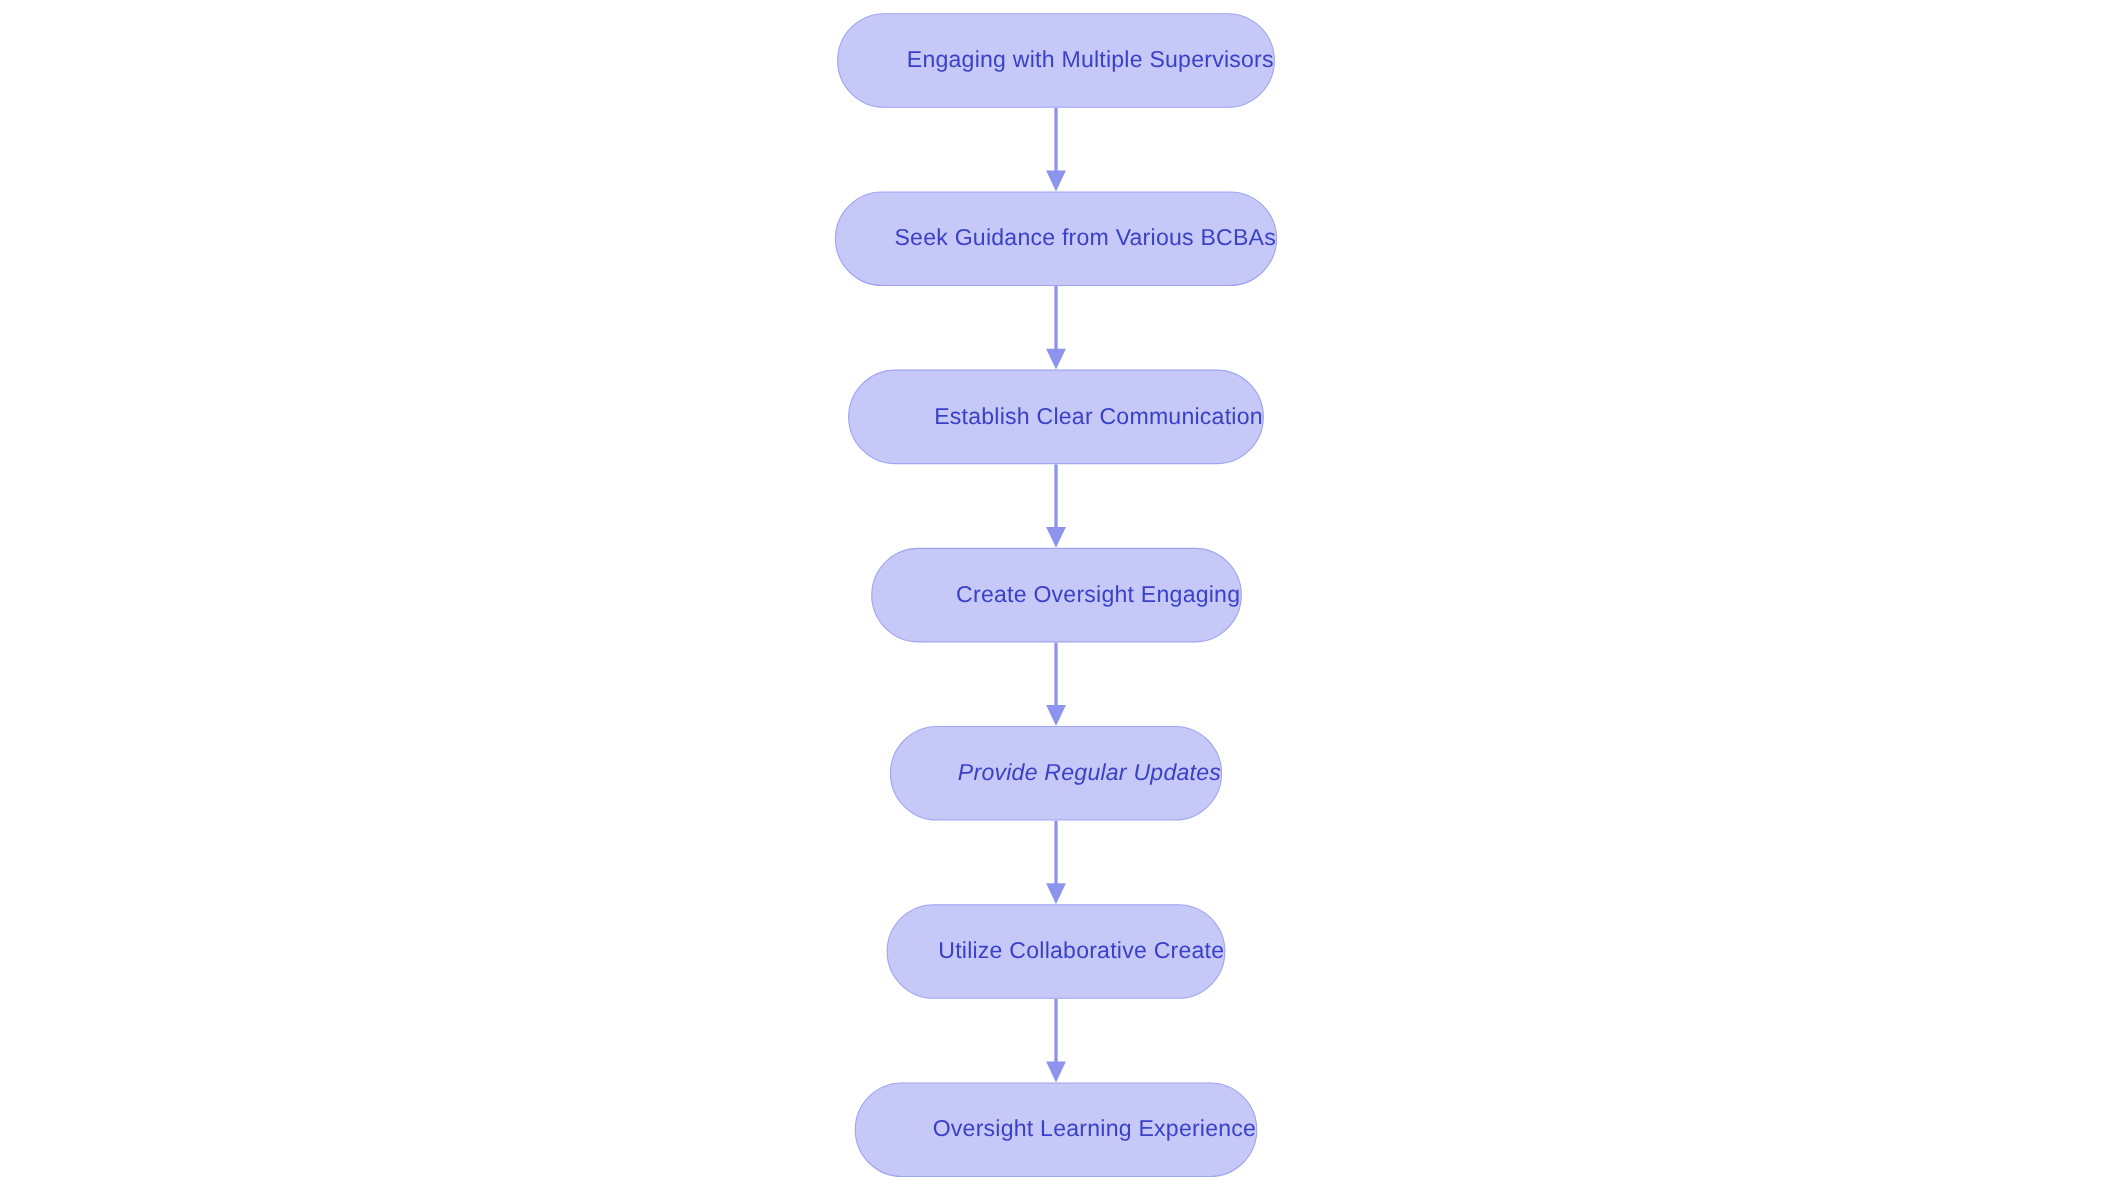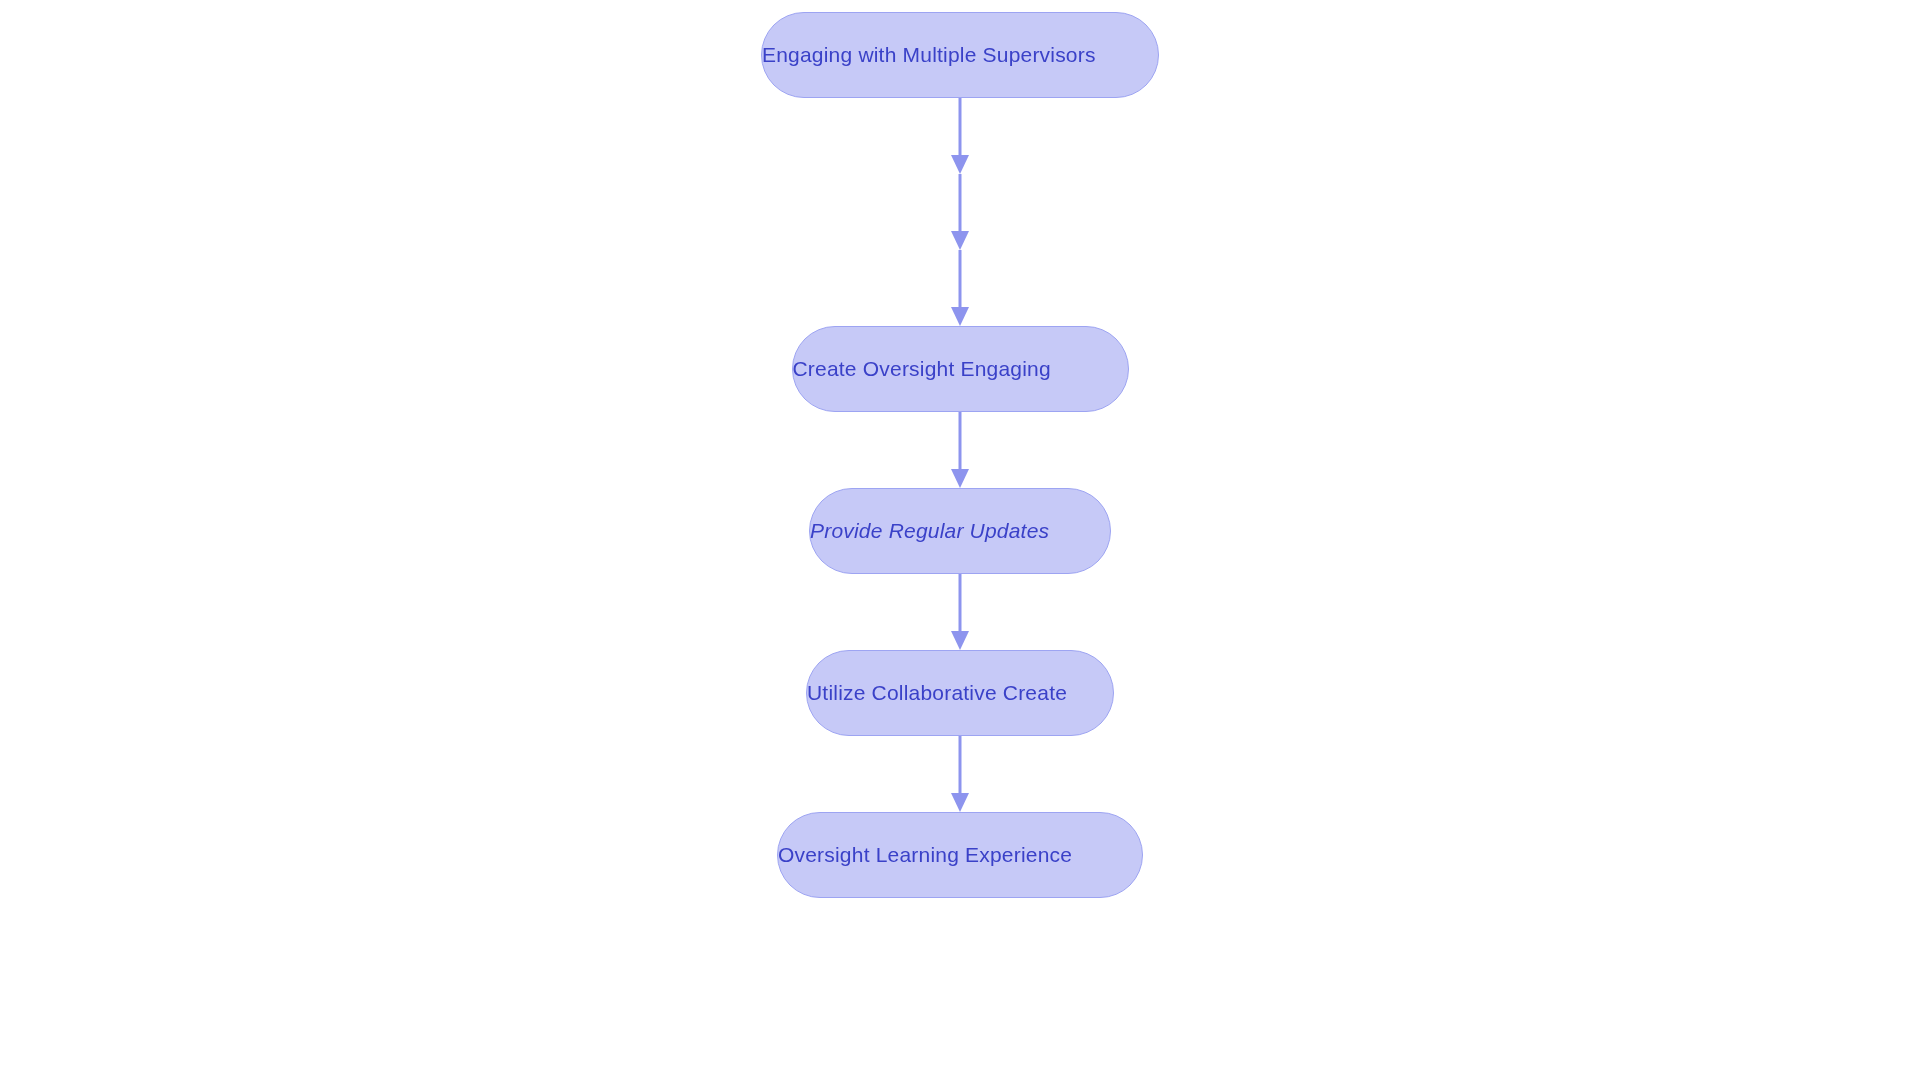--- a/index.html
+++ b/index.html
@@ -30,21 +30,21 @@
     flex-direction: column;
     align-items: center;
   }
   .node {
     height: 86px;
     border-radius: 43px;
     background: var(--node-fill);
     border: 1.5px solid var(--node-border);
     display: flex;
     align-items: center;
-    justify-content: flex-start;
+    justify-content: flex-end;
     flex: 0 0 auto;
   }
   .node-label {
     color: var(--node-text);
     font-size: 21px;
     letter-spacing: 0.2px;
     white-space: nowrap;
     text-align: center;
   }
   
@@ -77,28 +77,34 @@
       <span class="node-label">Engaging with Multiple Supervisors</span>
     </div>
 
     <div class="arrow">
       <svg viewBox="0 0 24 76" xmlns="http://www.w3.org/2000/svg">
         <line x1="12" y1="0" x2="12" y2="58"></line>
         <polygon points="3,57 21,57 12,76"></polygon>
       </svg>
     </div>
 
+    <div class="node n2">
+      <span class="node-label">Seek Guidance from Various BCBAs</span>
+    </div>
 
     <div class="arrow">
       <svg viewBox="0 0 24 76" xmlns="http://www.w3.org/2000/svg">
         <line x1="12" y1="0" x2="12" y2="58"></line>
         <polygon points="3,57 21,57 12,76"></polygon>
       </svg>
     </div>
 
+    <div class="node n3">
+      <span class="node-label">Establish Clear Communication</span>
+    </div>
 
     <div class="arrow">
       <svg viewBox="0 0 24 76" xmlns="http://www.w3.org/2000/svg">
         <line x1="12" y1="0" x2="12" y2="58"></line>
         <polygon points="3,57 21,57 12,76"></polygon>
       </svg>
     </div>
 
     <div class="node n4">
       <span class="node-label">Create Oversight Engaging</span>

